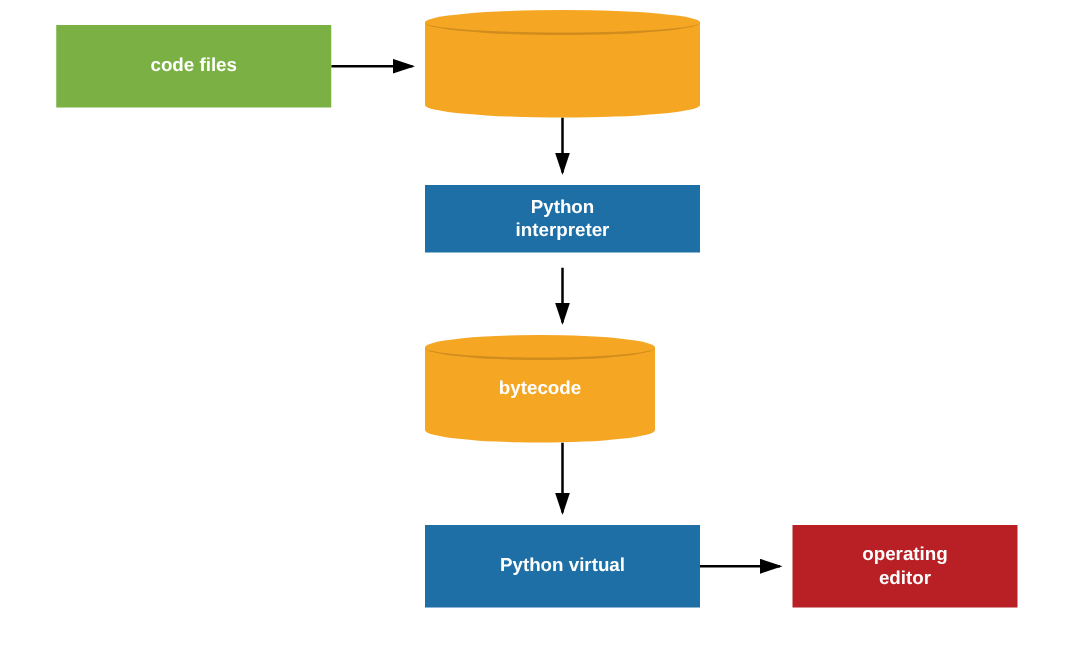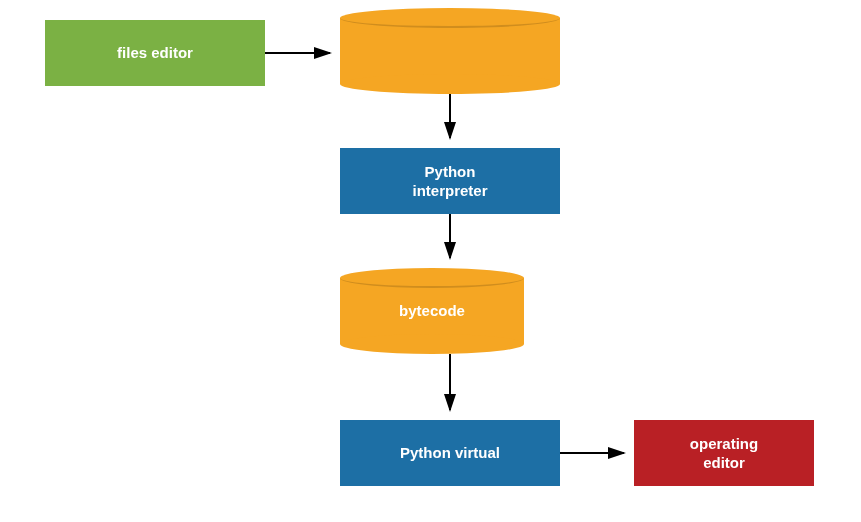--- a/index.html
+++ b/index.html
@@ -65,30 +65,30 @@
     }
     
     .arrow {
       position: absolute;
     }
   </style>
 </head>
 <body>
 
 <div class="box green" style="left:45px; top:20px; width:220px; height:66px;">
-  <span>files editor</span>
+  <span>code files</span>
 </div>
 
 <div class="cylinder" style="left:340px; top:18px; width:220px; height:66px;">
   <div class="cylinder-body"></div>
   <div class="cylinder-top"></div>
   <div class="cylinder-bottom"></div>
 </div>
 
-<div class="box blue" style="left:340px; top:148px; width:220px; height:66px;">
+<div class="box blue" style="left:340px; top:148px; width:220px; height:54px;">
   <div>
     <div>Python</div>
     <div>interpreter</div>
   </div>
 </div>
 
 <div class="cylinder" style="left:340px; top:278px; width:184px; height:66px;">
   <div class="cylinder-body"></div>
   <div class="cylinder-top"></div>
   <div class="cylinder-bottom"></div>

